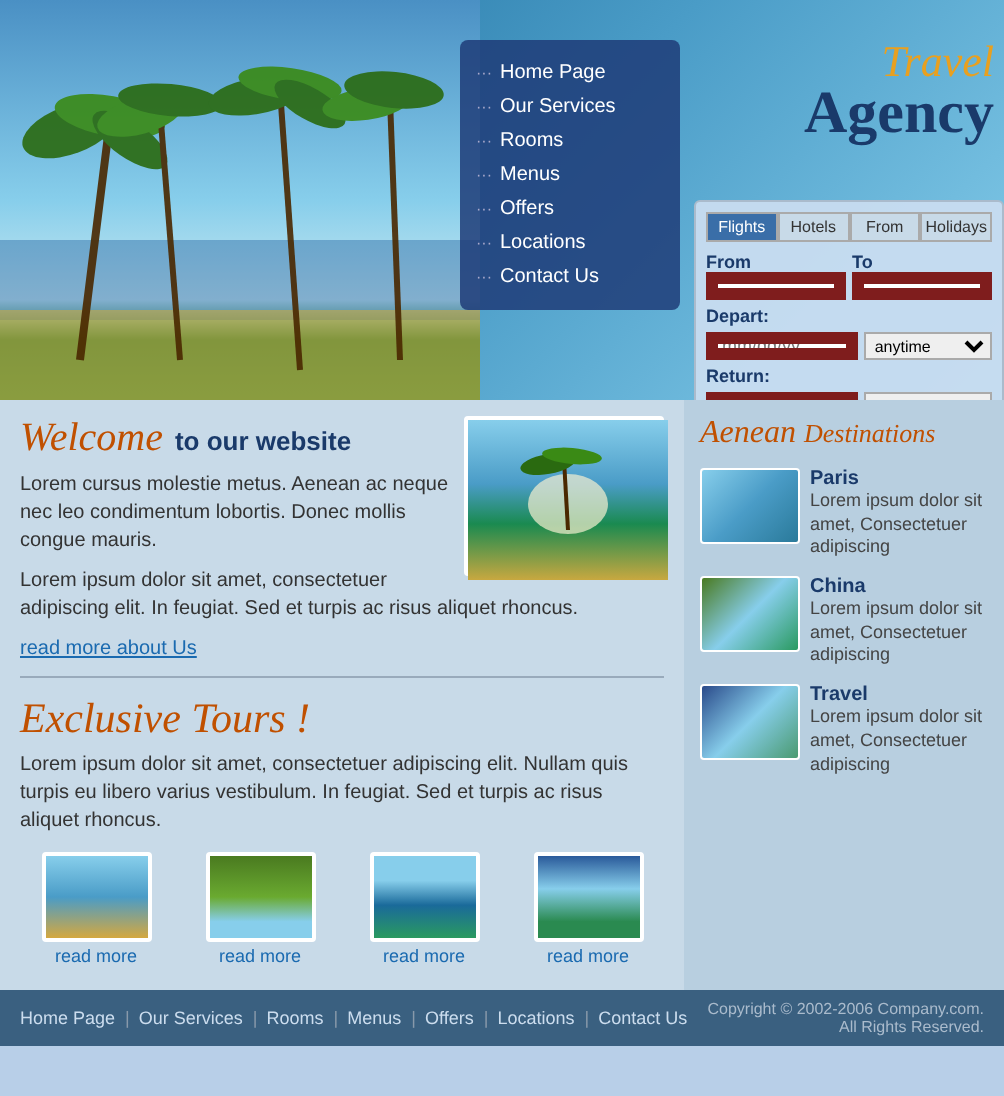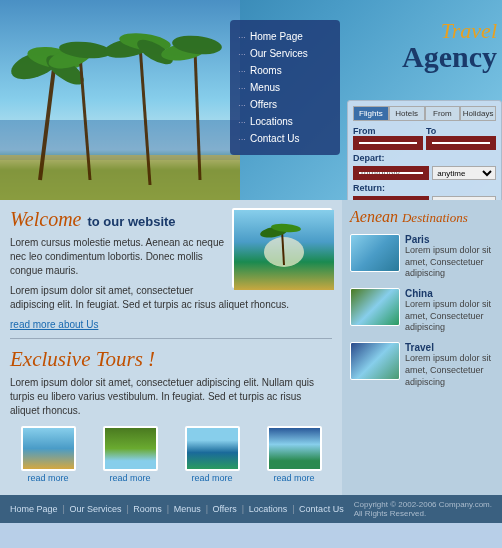--- a/index.html
+++ b/index.html
@@ -241,21 +241,21 @@
       display: flex;
       justify-content: space-between;
       align-items: center;
     }
     .footer-nav a {
       color: #cde;
       text-decoration: none;
       margin-right: 3px;
     }
     .footer-sep { color: #89a; margin: 0 2px; }
-    .footer-copy { text-align: left; font-size: 8px; color: #abc; }
+    .footer-copy { text-align: right; font-size: 8px; color: #abc; }
 
     
     .clearfix::after { content: ''; display: table; clear: both; }
   </style>
 </head>
 <body>
 
 <div class="header">
 
   <div class="header-bg">

